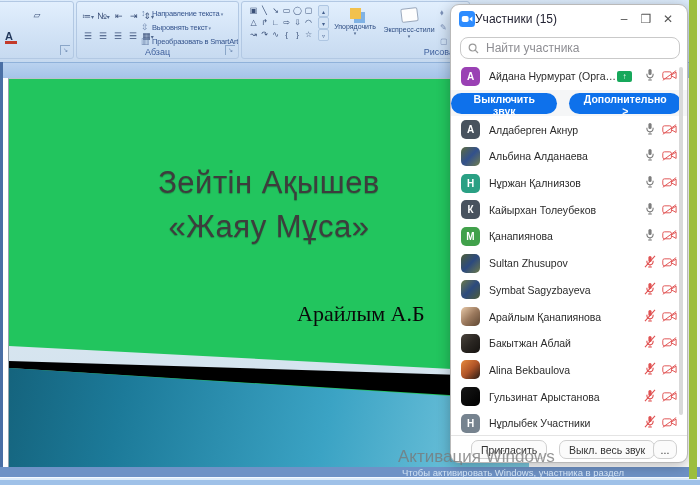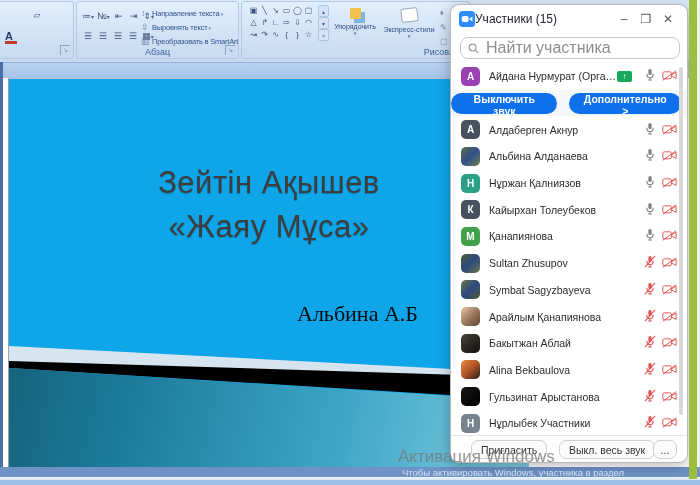--- a/index.html
+++ b/index.html
@@ -47,21 +47,21 @@
   .minicol{position:absolute;left:198px;top:4px;width:30px;overflow:hidden;}
   .mrow{display:flex;align-items:center;height:14px;font-size:7.5px;color:#34538c;white-space:nowrap;}
   .mrow .micn{font-size:8px;color:#7a8fb6;width:11px;}
 
   .ribbon-strip{position:absolute;left:0;top:62px;width:700px;height:16px;
                 background:linear-gradient(#bad2ef,#a5c4e9);border-top:1px solid #90b2da;box-sizing:border-box;}
 
   
   .workspace{position:absolute;left:0;top:78px;width:700px;height:389px;background:#fff;}
   .left-border{position:absolute;left:0;top:62px;width:3px;height:416px;background:#4a6fa5;}
-  .slide{position:absolute;left:8px;top:78px;width:520px;height:389px;background:#0ea5e9;
+  .slide{position:absolute;left:8px;top:78px;width:520px;height:389px;background:#22c55e;
          border-left:1px solid #97a3b0;border-top:1px solid #b9c2cc;box-sizing:border-box;}
   .band{position:absolute;left:0;top:0;width:520px;height:389px;}
   .band-pale{background:linear-gradient(#e6eff6,#cfe0ec);
              clip-path:polygon(0px 267px,520px 294px,520px 319px,0px 289px);}
   .band-black{background:#000;
               clip-path:polygon(0px 282px,520px 298px,520px 321px,0px 289px);}
   .band-teal{background:linear-gradient(102deg,#11586f 0%,#1c7a99 30%,#3ba3c4 65%,#7fcce2 100%);
              clip-path:polygon(0px 289px,520px 322px,520px 389px,0px 389px);}
   .slide-title{position:absolute;left:0px;top:82px;width:520px;text-align:center;
                font-size:31px;line-height:44px;color:#3d3d3d;letter-spacing:0.5px;
@@ -82,21 +82,21 @@
   .panel{position:absolute;left:450px;top:4px;width:238px;height:459px;background:#fff;
          border:1px solid #b9b9b9;border-radius:9px;box-sizing:border-box;
          box-shadow:0 3px 14px rgba(0,0,0,0.28);z-index:40;font-family:"Liberation Sans",sans-serif;}
   .ptitlebar{position:absolute;left:0;top:0;right:0;height:28px;display:flex;align-items:center;padding:0 8px;}
   .zoom-logo{width:16px;height:16px;flex:none;}
   .ptitle{font-size:12px;color:#232333;flex:1;}
   .wctl{width:22px;text-align:center;font-size:12px;color:#555;flex:none;}
   .searchbox{position:absolute;left:9px;top:32px;width:220px;height:22px;border:1px solid #c9c9c9;
              border-radius:8px;display:flex;align-items:center;box-sizing:border-box;background:#fff;}
   .searchbox svg{margin:0 5px 0 7px;flex:none;}
-  .searchbox input{border:none;outline:none;font-size:16px;color:#444;width:170px;background:transparent;
+  .searchbox input{border:none;outline:none;font-size:12px;color:#444;width:170px;background:transparent;
                    font-family:"Liberation Sans",sans-serif;}
   .searchbox input::placeholder{color:#8e8e93;}
   .plist{position:absolute;left:0;top:58px;right:0;height:374px;}
   .prow{height:26.7px;display:flex;align-items:center;padding:0 10px;box-sizing:border-box;position:relative;}
   .prow.has-controls{background:#f5f6f7;}
   .avatar{width:19px;height:19px;border-radius:5px;flex:none;display:flex;align-items:center;justify-content:center;margin-right:9px;}
   .avletter{color:#fff;font-size:10px;font-weight:bold;}
   .pname{flex:1;font-size:10.5px;color:#2b2b2b;white-space:nowrap;overflow:hidden;text-overflow:ellipsis;}
   .share-badge{width:15px;height:11px;background:#17a85b;border-radius:2px;color:#fff;font-size:8px;
                line-height:11px;text-align:center;flex:none;margin-right:6px;}
@@ -219,21 +219,21 @@
   <div class="workspace"></div>
   <div class="left-border"></div>
   <div class="slide">
     <div class="band band-pale"></div>
     <div class="band band-black"></div>
     <div class="band band-teal"></div>
     <div class="slide-title">
       <div>Зейтін Ақышев</div>
       <div>«Жаяу Мұса»</div>
     </div>
-    <div class="slide-subtitle">Альбина А.Б</div>
+    <div class="slide-subtitle">Арайлым А.Б</div>
   </div>
 
   <div class="status-band"></div>
   <div class="light-strip"></div>
   <div class="taskbar"></div>
 
   <div class="panel">
     <div class="ptitlebar">
       <svg class="zoom-logo" viewBox="0 0 16 16">
         <rect width="16" height="16" rx="3.5" fill="#2d8cff"></rect>

